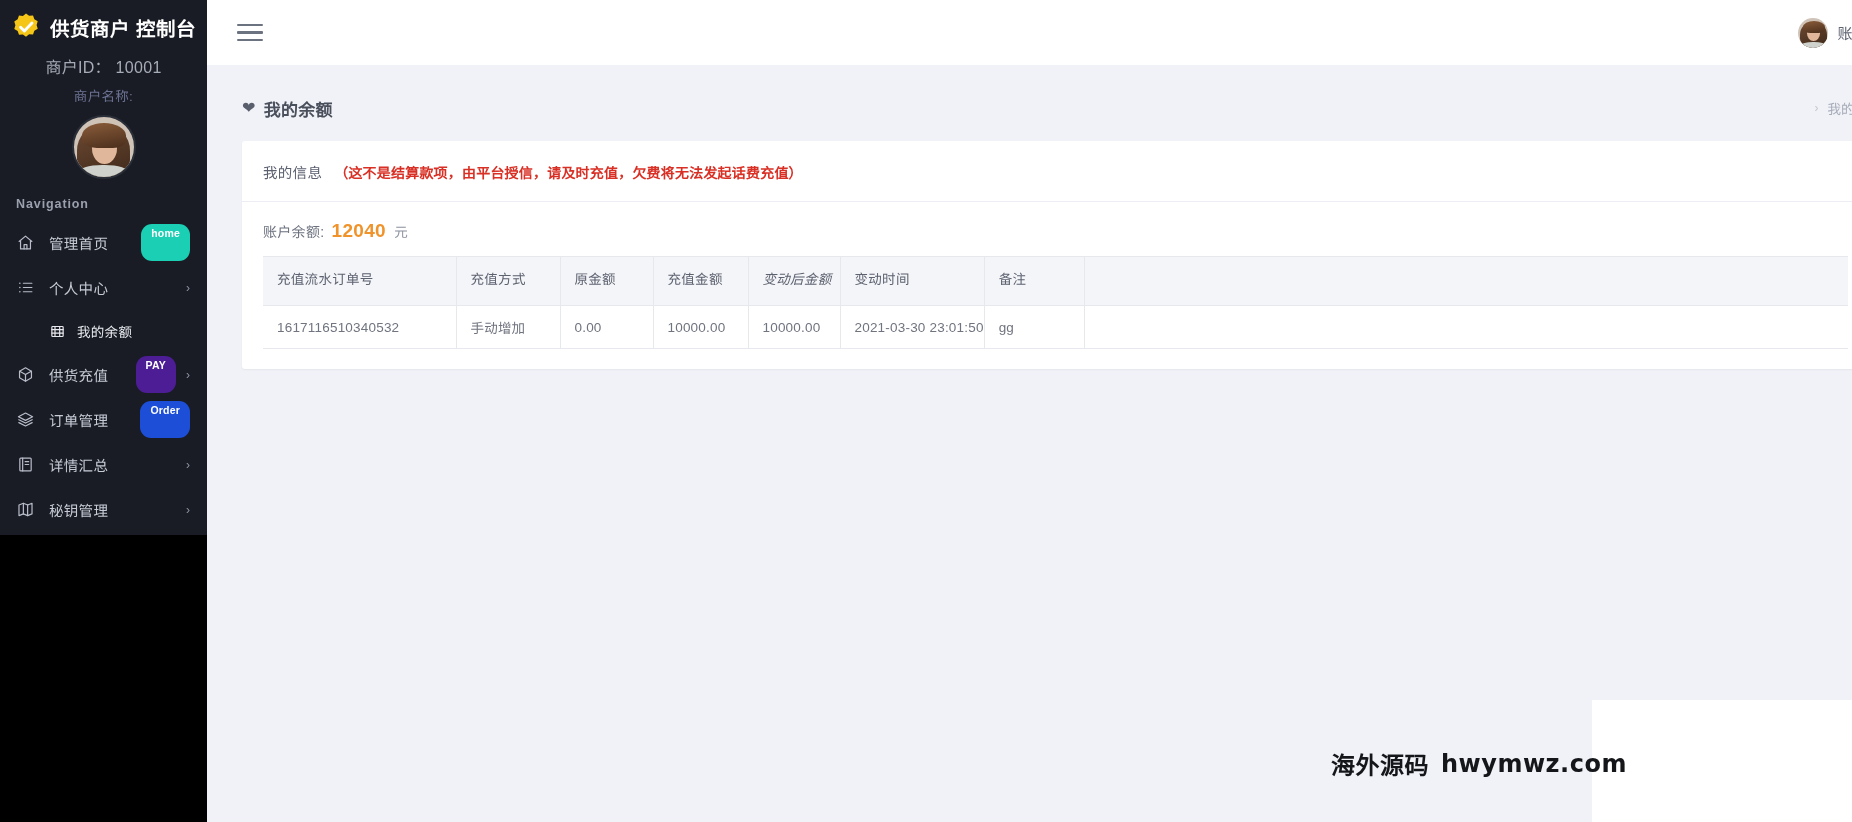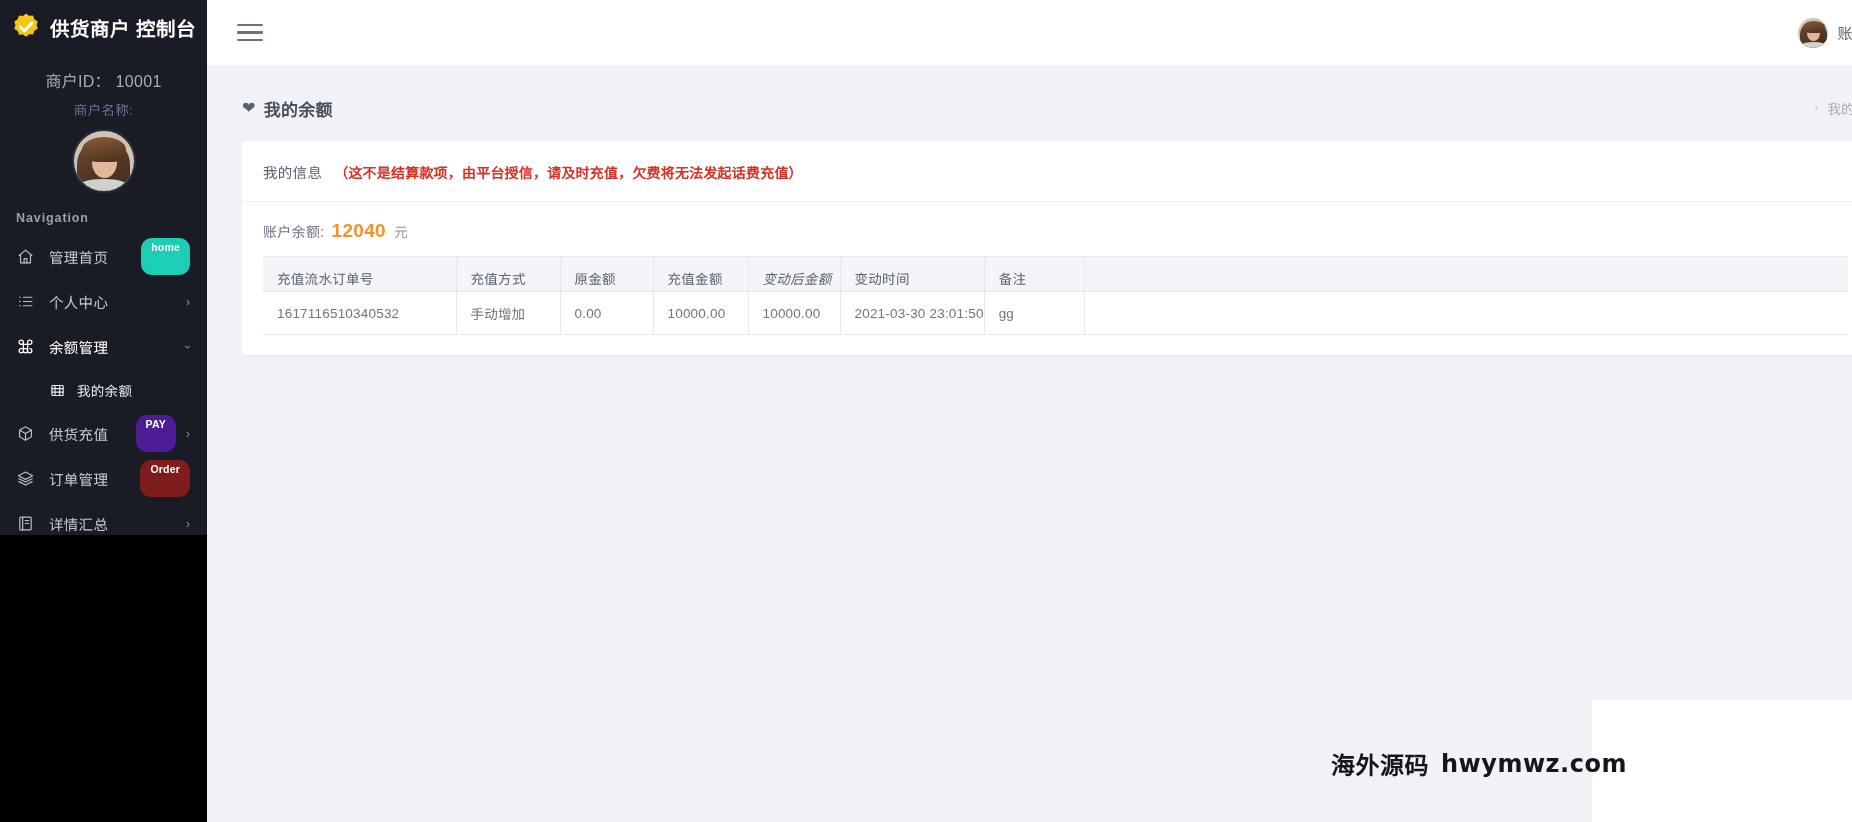--- a/index.html
+++ b/index.html
@@ -32,21 +32,21 @@
     color: #ffffff;
     font-size: 19.5px;
     font-weight: 700;
     letter-spacing: .5px;
     white-space: nowrap;
   }
   .merchant-id {
     text-align: center;
     color: #a7adb8;
     font-size: 16px;
-    margin-top: 20px;
+    margin-top: 6px;
     letter-spacing: .3px;
   }
   .merchant-name {
     text-align: center;
     color: #6c7293;
     font-size: 13.5px;
     margin-top: 7px;
     letter-spacing: .3px;
   }
   .avatar-wrap { display: flex; justify-content: center; margin-top: 10px; }
@@ -104,21 +104,21 @@
     font-weight: 700;
     border-radius: 11px;
     padding: 3px 10px 20px 10px;
     line-height: 1.25;
     letter-spacing: .2px;
     color: #fff;
     white-space: nowrap;
   }
   .badge.home { background: #1bcfb4; }
   .badge.pay  { background: #4c1d95; }
-  .badge.order{ background: #7f1d1d; text-align: center; }
+  .badge.order{ background: #1d4ed8; text-align: center; }
   .chev {
     color: #8d93a2;
     font-size: 12px;
     line-height: 1;
     display: inline-block;
   }
   .chev.down { transform: rotate(90deg); }
   .sub-item {
     display: flex; align-items: center;
     height: 42px;
@@ -194,21 +194,21 @@
   .balance-amount { color: #f0932b; font-size: 19px; font-weight: 700; margin: 0 4px 0 3px; }
   .balance-unit { color: #8d929e; font-size: 13.5px; }
 
   table.ledger { border-collapse: collapse; width: 1585px; }
   table.ledger th {
     background: #f4f5f8;
     color: #5d6270;
     font-size: 13.5px;
     font-weight: 400;
     text-align: left;
-    padding: 11px 0 3px 14px;
+    padding: 11px 0 17px 14px;
     border: 1px solid #e6e8ee;
     border-left: none; border-right: 1px solid #e6e8ee;
     white-space: nowrap;
     letter-spacing: .3px;
   }
   table.ledger th:last-child { border-right: none; }
   table.ledger td {
     color: #70747f;
     font-size: 13.5px;
     padding: 11px 0 11px 14px;
@@ -295,29 +295,20 @@
               <path d="M9 6h12M9 12h12M9 18h12"></path>
               <circle cx="4" cy="6" r="1.1" fill="currentColor" stroke="none"></circle>
               <circle cx="4" cy="12" r="1.1" fill="currentColor" stroke="none"></circle>
               <circle cx="4" cy="18" r="1.1" fill="currentColor" stroke="none"></circle>
             </svg>
         </span>
         <span class="txt">个人中心</span>
         <span class="chev">›</span>
       </li>
 
-      <li class="nav-item active">
-        <span class="ico">
-          <svg width="17" height="17" viewBox="0 0 24 24" fill="none" stroke="currentColor" stroke-width="1.8" stroke-linecap="round" stroke-linejoin="round">
-              <path d="M6 3a3 3 0 1 0 3 3v12a3 3 0 1 0 3-3H6a3 3 0 1 0 3 3V6a3 3 0 1 0-3 3h12a3 3 0 1 0-3-3v12a3 3 0 1 0 3-3"></path>
-            </svg>
-        </span>
-        <span class="txt">余额管理</span>
-        <span class="chev down">›</span>
-      </li>
 
       <li class="sub-item">
         <span class="ico">
           <svg width="15" height="15" viewBox="0 0 24 24" fill="none" stroke="currentColor" stroke-width="1.9" stroke-linecap="round">
               <rect x="3" y="4" width="18" height="16" rx="1.2"></rect>
               <path d="M3 9h18M3 14.5h18M8 4v16M15.5 4v16"></path>
             </svg>
         </span>
         <span class="txt">我的余额</span>
       </li>

